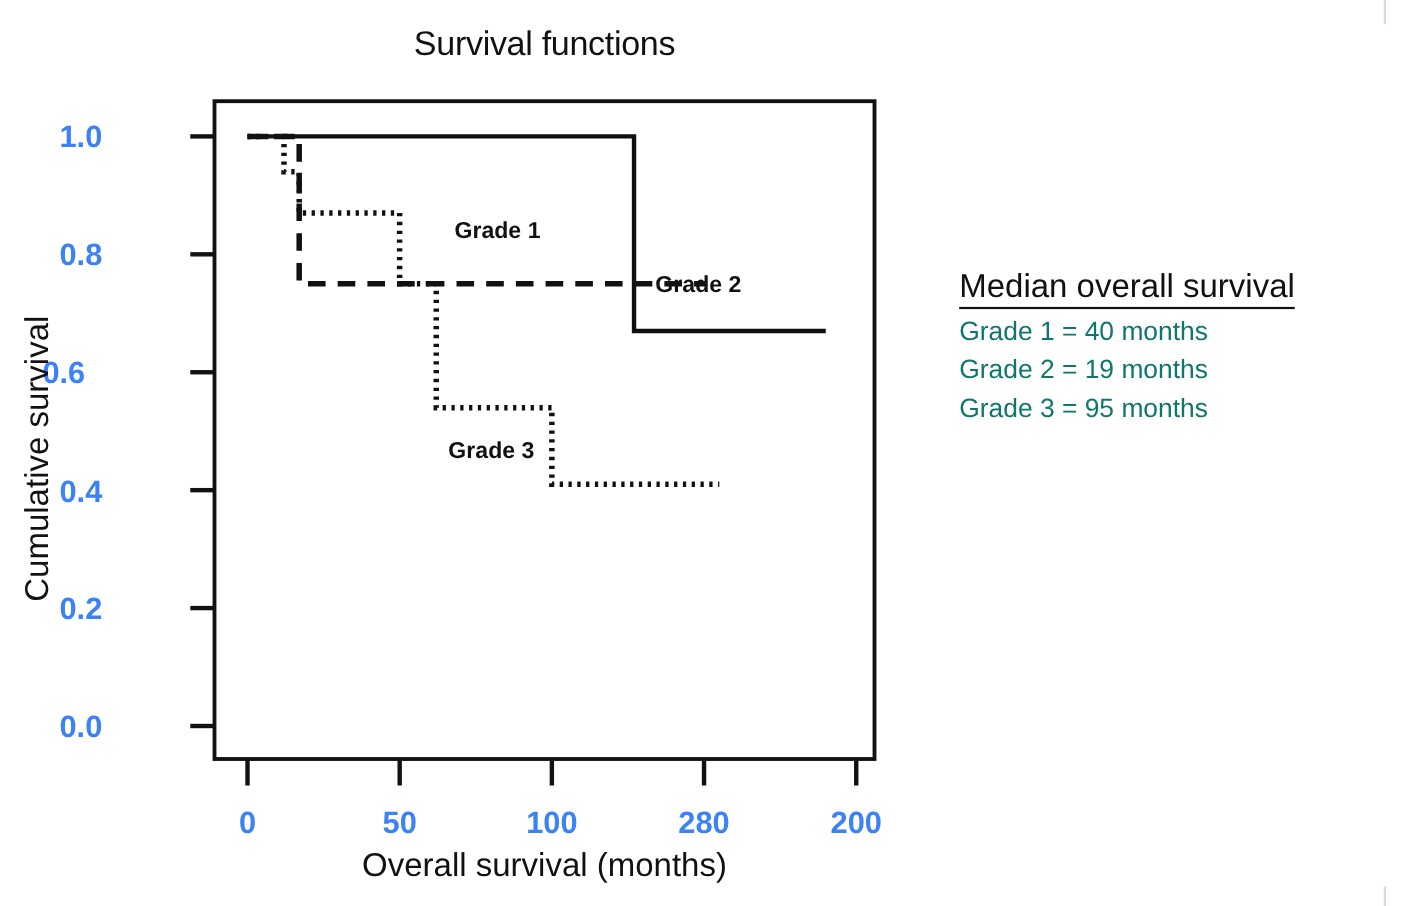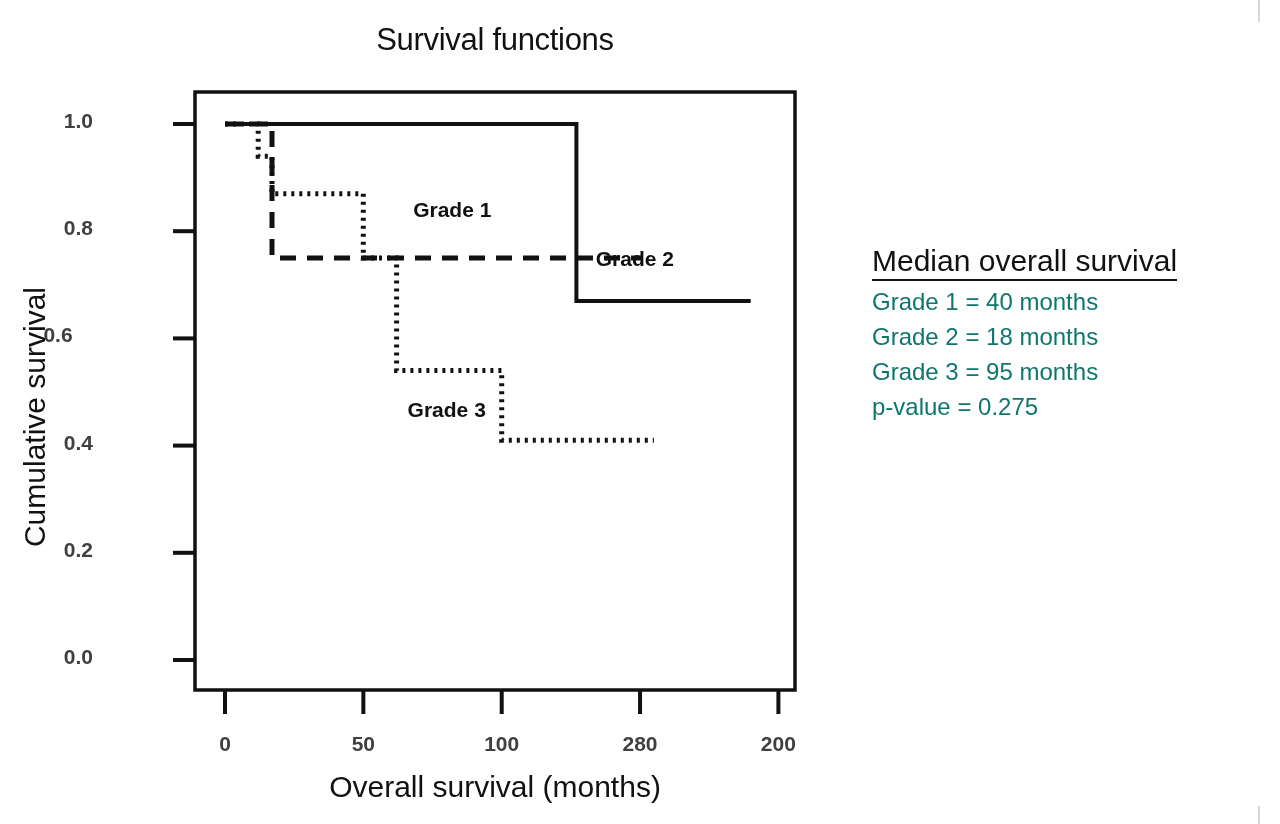--- a/index.html
+++ b/index.html
@@ -45,23 +45,23 @@
   }
 
   #plot-svg {
     position: absolute;
     left: 0;
     top: 0;
   }
 
   .tick-label {
     position: absolute;
-    font-size: 21px;
+    font-size: 28px;
     font-weight: 700;
-    color: #404040;
+    color: #3b82f6;
     white-space: nowrap;
   }
   .ytick-label {
     text-align: right;
     width: 70px;
   }
   .xtick-label {
     text-align: center;
     width: 70px;
   }
@@ -181,20 +181,19 @@
       </div>
 
     <div id="y-axis-title">Cumulative survival</div>
 
     <div id="x-axis-title">Overall survival (months)</div>
   </div>
 
   <div id="annotation">
     <div id="annotation-heading">Median overall survival</div>
     <div class="annotation-line">Grade 1 = 40 months</div>
-    <div class="annotation-line">Grade 2 = 18 months</div>
+    <div class="annotation-line">Grade 2 = 19 months</div>
     <div class="annotation-line">Grade 3 = 95 months</div>
-    <div class="annotation-line">p-value = 0.275</div>
   </div>
 
   <div class="edge-mark" style="left:1258px; top:0px; width:2px; height:22px;"></div>
   <div class="edge-mark" style="left:1258px; top:806px; width:2px; height:18px;"></div>
 </div>
 
 </body></html>

